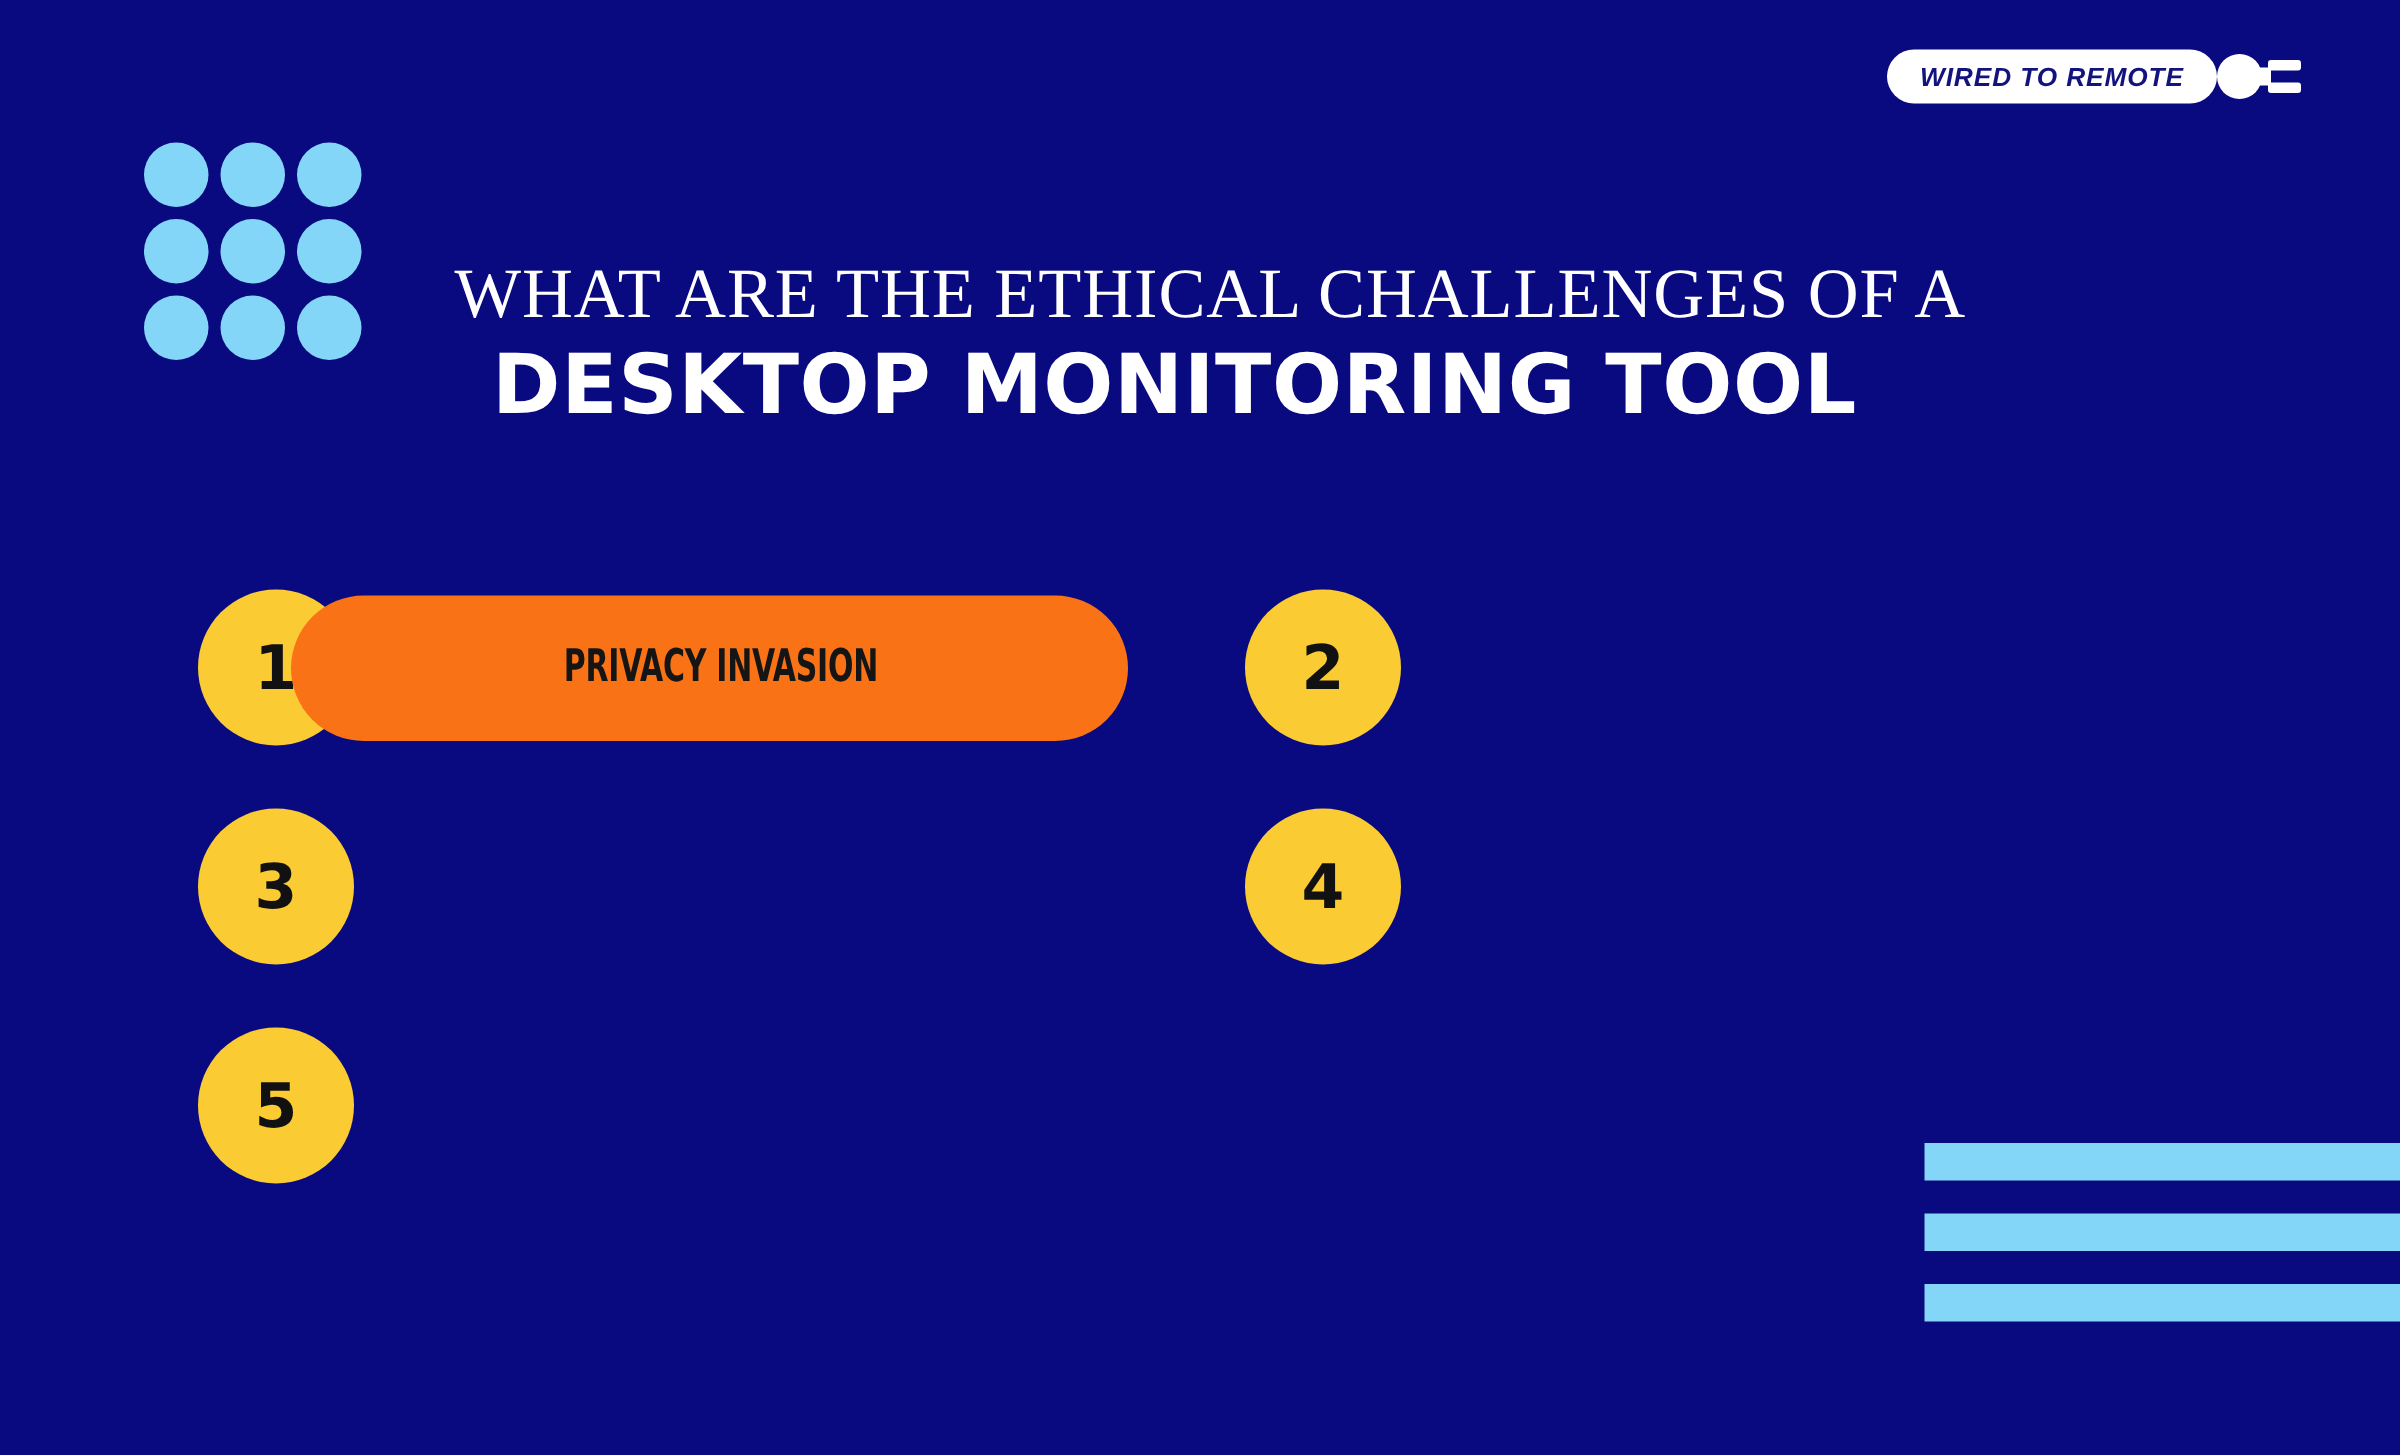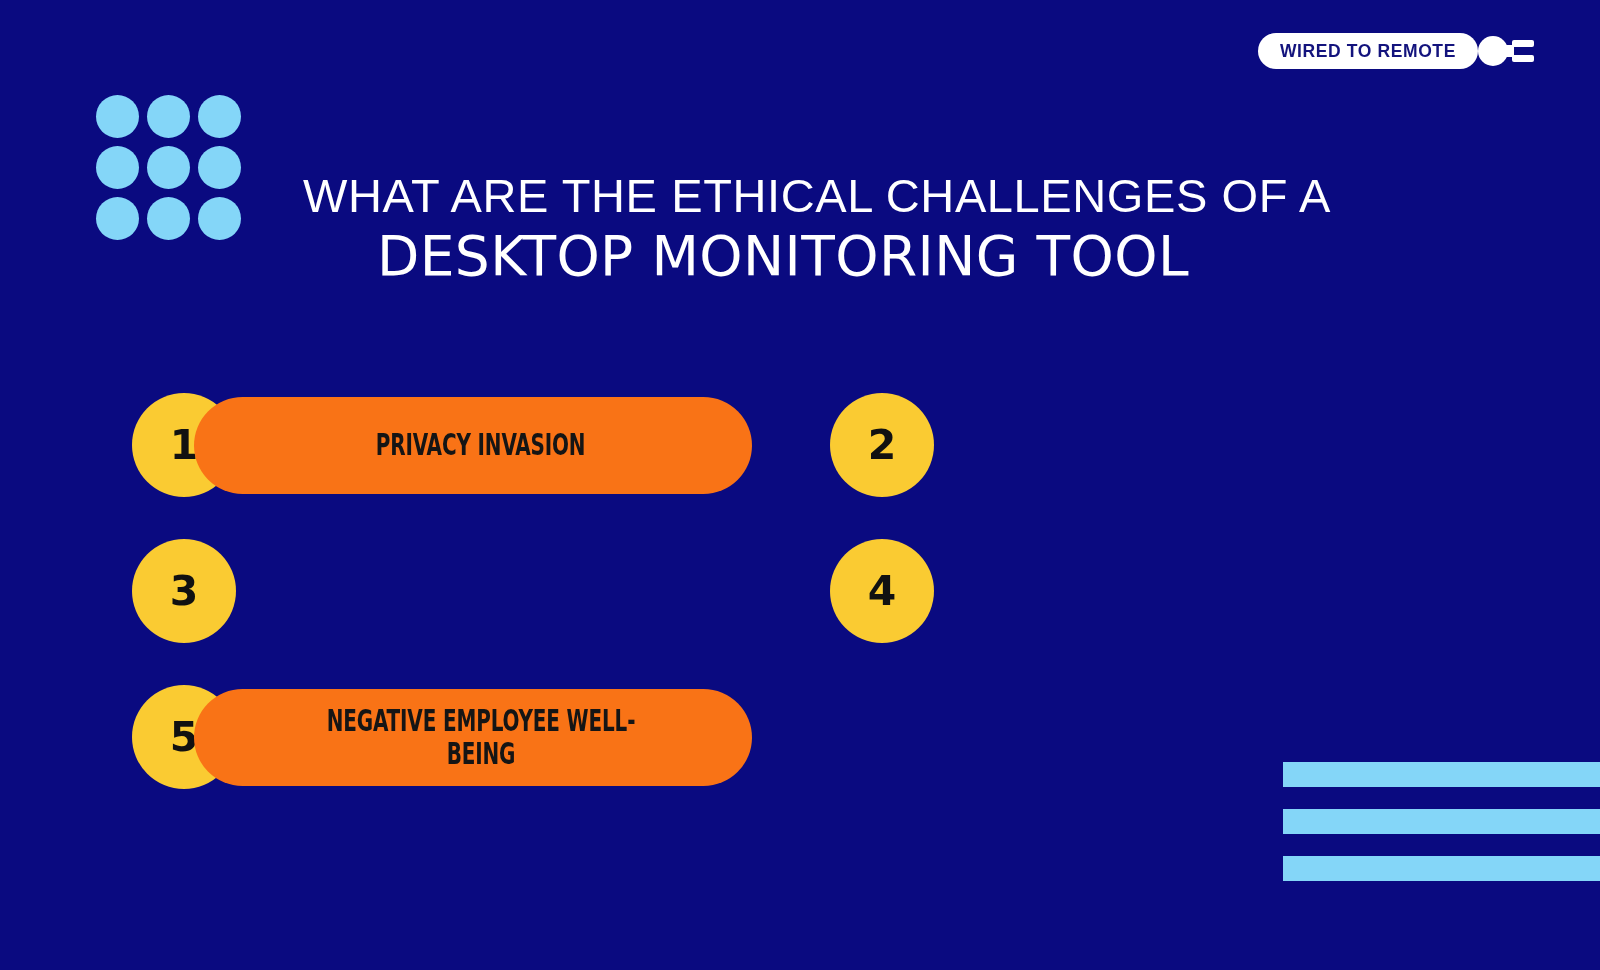--- a/index.html
+++ b/index.html
@@ -17,20 +17,21 @@
   }
 
   
   #brand-logo {
     position:absolute;
     top:33px;
     left:1258px;
     height:36px;
     display:flex;
     align-items:center;
+    font-style:italic;
   }
   #brand-pill {
     background:#ffffff;
     border-radius:999px;
     height:36px;
     display:flex;
     align-items:center;
     padding:0 22px;
   }
   #brand-text {
@@ -100,26 +101,26 @@
     width:960px;
   }
   #title-line-1 {
     color:#ffffff;
     font-size:47px;
     font-weight:400;
     letter-spacing:0.6px;
     line-height:1.04;
     text-align:center;
     white-space:nowrap;
-    font-family:Liberation Sans, sans-serif;
+    font-family:Liberation Serif, serif;
   }
   #title-line-2 {
     color:#ffffff;
     font-size:55px;
-    font-weight:normal;
+    font-weight:bold;
     letter-spacing:0.4px;
     line-height:1.08;
     text-align:center;
     margin-top:6px;
     white-space:nowrap;
     font-family:"DejaVu Sans", sans-serif;
   }
 
   
   #cards {
@@ -263,23 +264,20 @@
         <span class="card-badge-num">4</span>
       </div>
     </div>
   </div>
 
   <div class="card-row">
     <div class="card">
       <div class="card-badge">
         <span class="card-badge-num">5</span>
       </div>
-      <div class="card-pill">
-        <span class="card-label">NEGATIVE EMPLOYEE WELL-BEING</span>
-      </div>
     </div>
   </div>
 
 </div>
 
 <div id="stripes">
   <div class="stripe"></div>
   <div class="stripe"></div>
   <div class="stripe"></div>
 </div>

